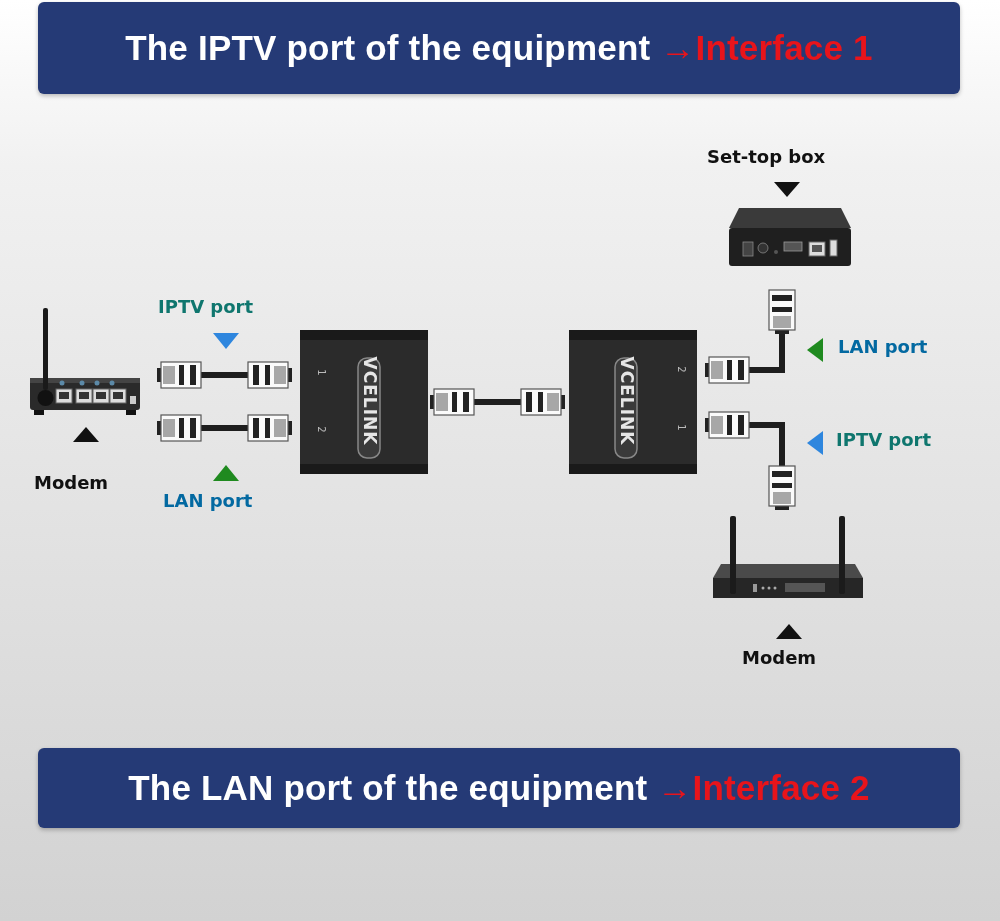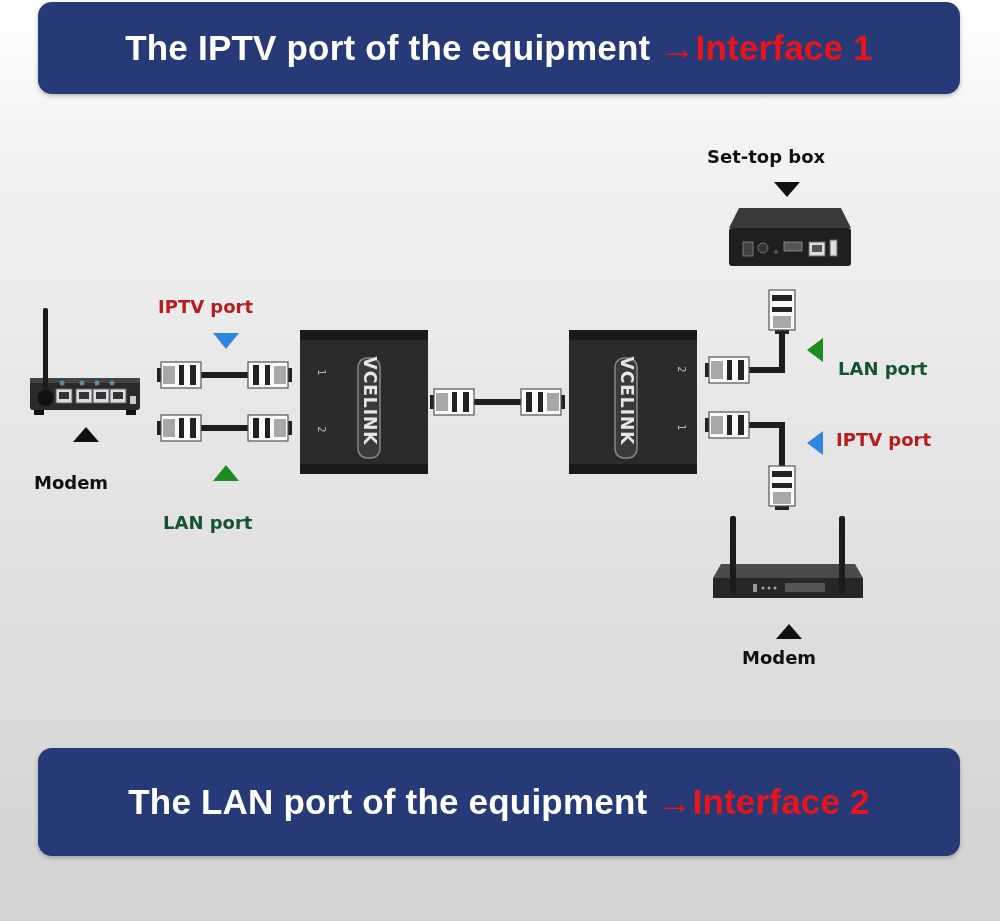--- a/index.html
+++ b/index.html
@@ -3,38 +3,38 @@
 <meta charset="utf-8">
 <style>
   html, body { margin: 0; padding: 0; }
   body {
     width: 1000px; height: 921px; position: relative; overflow: hidden;
     background: linear-gradient(180deg, #ffffff 0%, #f1f1f1 18%, #e3e3e3 55%, #d2d2d2 100%);
     font-family: "Liberation Sans", sans-serif;
   }
   .banner {
     position: absolute; left: 38px; width: 922px;
-    background: #253a76; border-radius: 14px;
+    background: #253a76; border-radius: 6px;
     display: flex; align-items: center; justify-content: center;
     box-shadow: 0 2px 4px rgba(0,0,0,0.25);
   }
   .banner-top { top: 2px; height: 92px; }
-  .banner-bottom { top: 748px; height: 108px; }
+  .banner-bottom { top: 748px; height: 80px; }
   .banner-text {
     font-family: "Liberation Sans", sans-serif; font-weight: bold;
     font-size: 35px; color: #ffffff; letter-spacing: 0.2px; white-space: nowrap;
   }
   .banner-accent { color: #e8141b; }
   .label {
     position: absolute; font-family: "DejaVu Sans", sans-serif; font-weight: bold;
     font-size: 18px; white-space: nowrap;
   }
   .lbl-black { color: #111111; }
-  .lbl-blue { color: #b91c1c; }
-  .lbl-green { color: #14532d; margin-top: 22px; }
+  .lbl-blue { color: #0f766e; }
+  .lbl-green { color: #0369a1; }
   .tri { position: absolute; width: 0; height: 0; }
   .tri-down-blue { border-left: 13px solid transparent; border-right: 13px solid transparent; border-top: 16px solid #2e86de; }
   .tri-up-green { border-left: 13px solid transparent; border-right: 13px solid transparent; border-bottom: 16px solid #1f8a1f; }
   .tri-up-black { border-left: 13px solid transparent; border-right: 13px solid transparent; border-bottom: 15px solid #111; }
   .tri-down-black { border-left: 13px solid transparent; border-right: 13px solid transparent; border-top: 15px solid #111; }
   .tri-left-green { border-top: 12px solid transparent; border-bottom: 12px solid transparent; border-right: 16px solid #1f8a1f; }
   .tri-left-blue { border-top: 12px solid transparent; border-bottom: 12px solid transparent; border-right: 16px solid #2e86de; }
   svg.device { position: absolute; overflow: visible; }
   .splitter-port {
     position: absolute; font-family: "DejaVu Sans", sans-serif; font-size: 10px;

